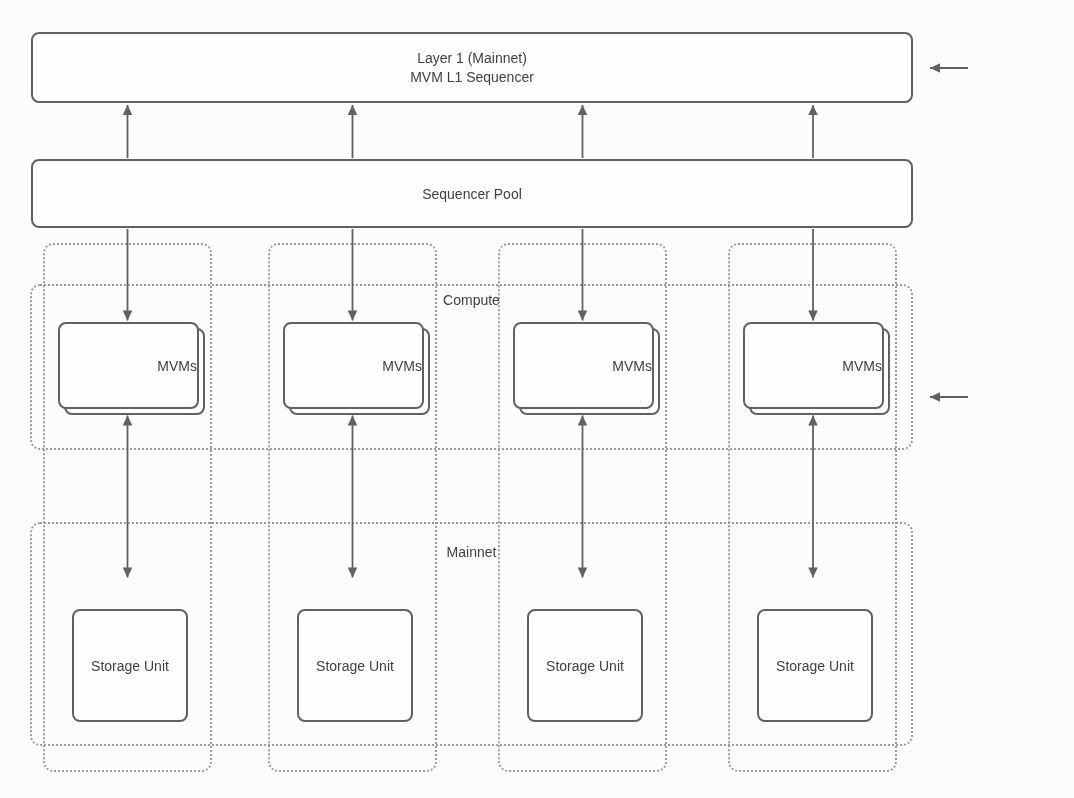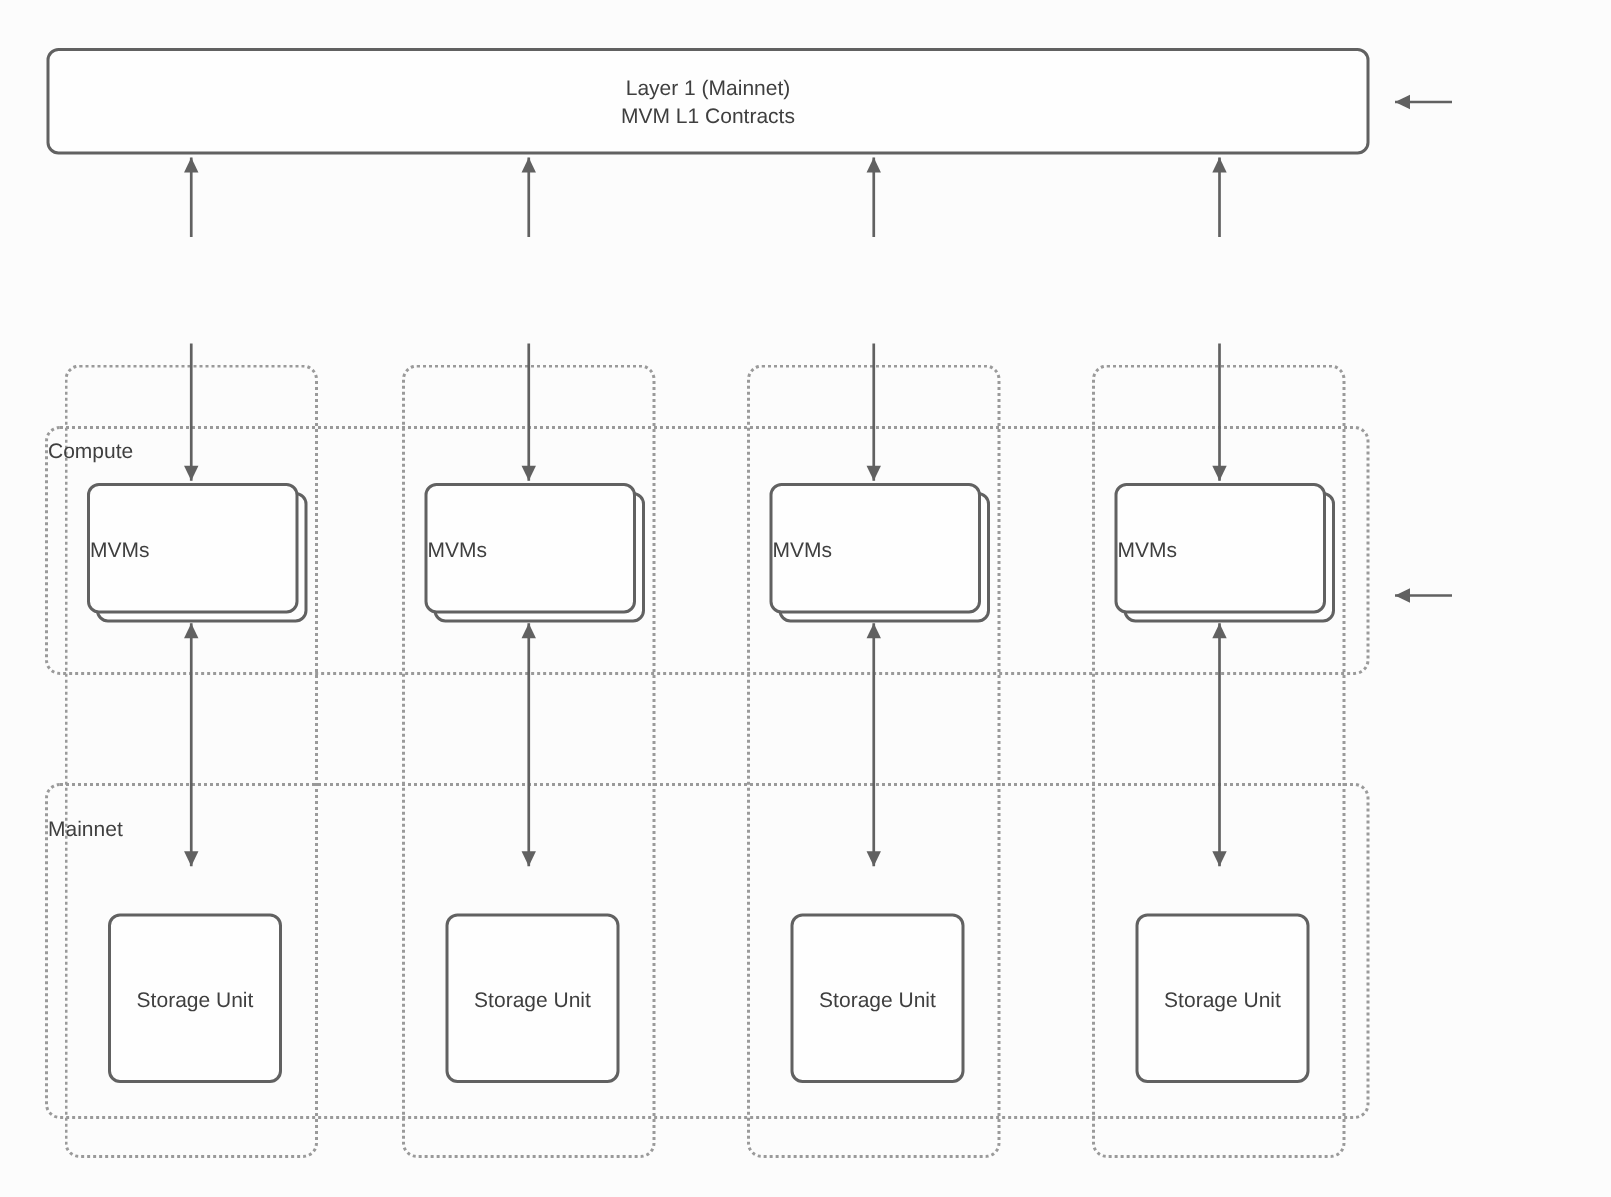--- a/index.html
+++ b/index.html
@@ -28,41 +28,41 @@
   }
   .band{
     position:absolute;
     box-sizing:border-box;
     border:2px dotted var(--dotted);
     border-radius:10px;
     background:transparent;
   }
   .band-label{
     position:absolute;left:0;right:0;
-    text-align:left;
+    text-align:center;
     color:var(--text);
   }
   .col{
     position:absolute;
     box-sizing:border-box;
     top:243px;height:529px;width:169px;
     border:2px dotted var(--dotted);
     border-radius:10px;
   }
   .mvm-stack{position:absolute;width:147px;height:93px;}
   .mvm-back{
     position:absolute;left:6px;top:6px;width:141px;height:87px;
     box-sizing:border-box;border:2px solid var(--line);border-radius:8px;
     background:var(--fill);
   }
   .mvm-main{
     position:absolute;left:0;top:0;width:141px;height:87px;
     box-sizing:border-box;border:2px solid var(--line);border-radius:8px;
     background:var(--fill);
-    display:flex;align-items:center;justify-content:flex-start;text-align:center;
+    display:flex;align-items:center;justify-content:flex-end;text-align:center;
   }
   .storage-unit{width:116px;height:113px;top:609px;}
   #edge-layer{position:absolute;left:0;top:0;z-index:5;}
   #edge-layer line{stroke:var(--line);stroke-width:1.8;}
   #arrowhead path{fill:var(--line);}
   .two-line{line-height:19px;}
 </style>
 </head>
 <body>
 
@@ -77,24 +77,27 @@
     <div class="band-label" style="top:6px">Compute</div>
   </div>
 
   <div class="band" style="left:30px;top:522px;width:883px;height:224px">
     <div class="band-label" style="top:20px">Mainnet</div>
   </div>
 
   <div class="node two-line" style="left:31px;top:32px;width:882px;height:71px">
     <div>
       <div>Layer 1 (Mainnet)</div>
-      <div>MVM L1 Contracts</div>
+      <div>MVM L1 Sequencer</div>
     </div>
   </div>
 
+  <div class="node" style="left:31px;top:159px;width:882px;height:69px">
+    <span>Sequencer Pool</span>
+  </div>
 
   <div class="mvm-stack" style="left:58px;top:322px">
     <div class="mvm-back"></div>
     <div class="mvm-main">
       <span>MVMs</span>
     </div>
   </div>
   <div class="mvm-stack" style="left:283px;top:322px">
     <div class="mvm-back"></div>
     <div class="mvm-main">

